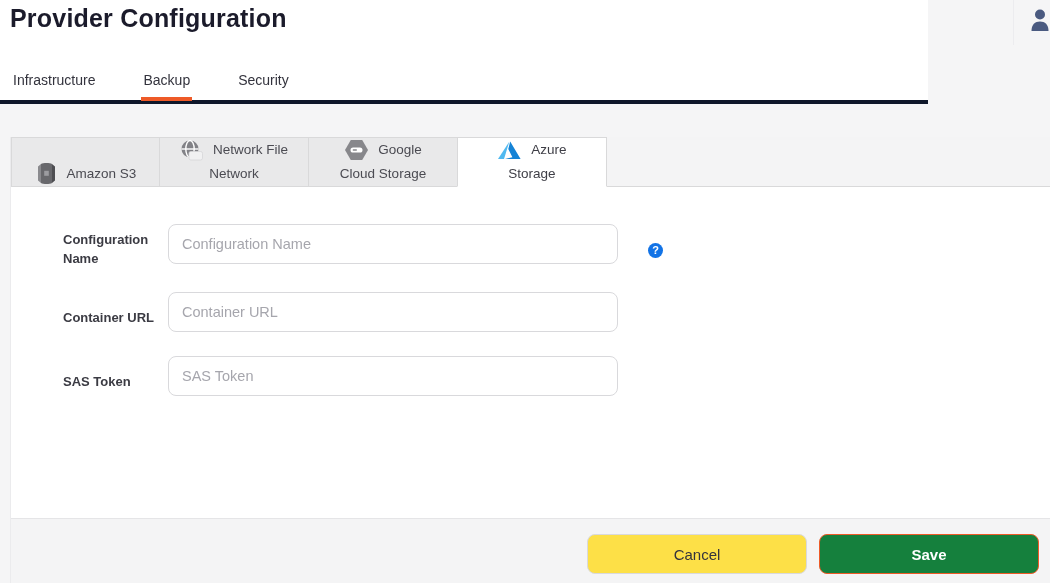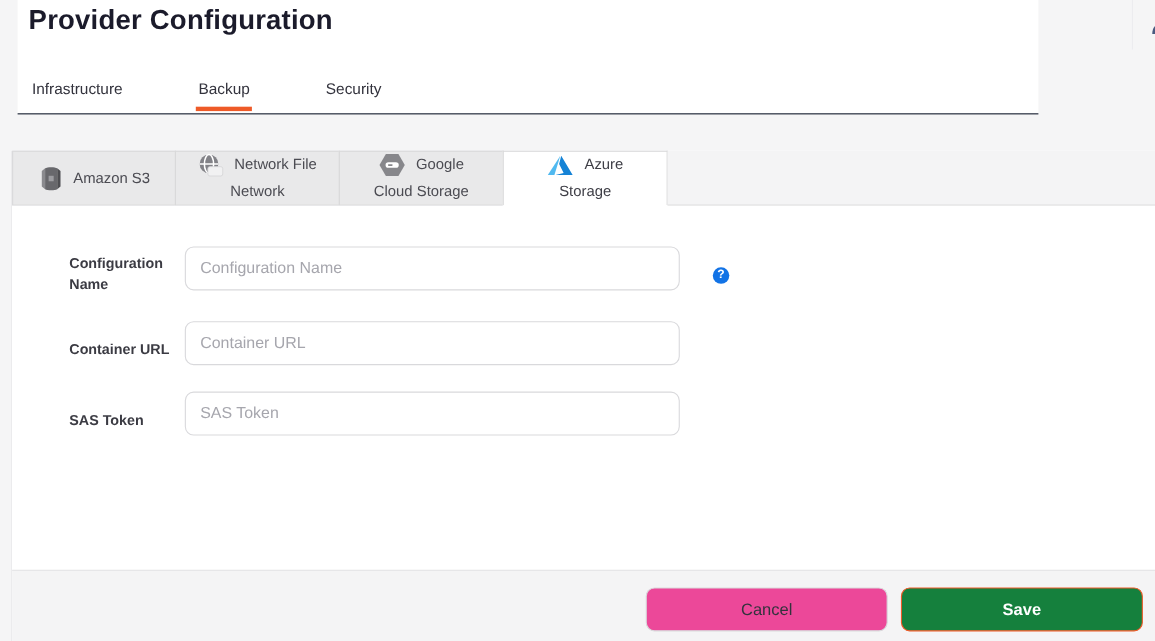--- a/index.html
+++ b/index.html
@@ -6,34 +6,34 @@
   html,body { width:1050px; height:583px; overflow:hidden; }
   body {
     position:relative;
     font-family:"Liberation Sans", sans-serif;
     background:#f5f5f6;
     color:#33333d;
   }
 
   
   .header {
-    position:absolute; left:16px; top:0; width:928px; height:104px;
-    background:#ffffff; border-bottom:1px solid #0f172a;
+    position:absolute; left:0; top:0; width:928px; height:104px;
+    background:#ffffff; border-bottom:4px solid #0f172a;
   }
   .page-title {
     position:absolute; left:10px; top:4px;
     font-size:25px; font-weight:bold; color:#1b1b2b; letter-spacing:.2px;
   }
   .header-divider {
     position:absolute; left:1013px; top:0; width:1px; height:45px; background:#ececef;
   }
   .user-icon { position:absolute; left:1029px; top:8px; width:22px; height:24px; }
 
   .nav-tabs {
-    position:absolute; left:11px; top:66px; display:flex;gap:21px;
+    position:absolute; left:11px; top:66px; display:flex;
   }
   .nav-tab {
     margin-right:44px; font-size:14px; color:#33333d;
     padding:6px 2px 9px 2px; cursor:pointer; border-bottom:4px solid transparent;
   }
   .nav-tab.active { border-bottom-color:#ee5a28;text-align:center; }
 
   
   .panel {
     position:absolute; left:10px; top:137px; width:1040px; height:446px;
@@ -45,21 +45,21 @@
   .ptabs-row { display:flex; height:50px; flex:0 0 50px; }
   .ptab {
     width:150px; flex:0 0 150px;
     background:#e9e9ea;
     border:1px solid #d9d9da;
     margin-left:-1px;
     display:flex; flex-direction:column; justify-content:center; align-items:center;
     font-size:13.5px; line-height:24px; color:#4b4b52;
     text-align:center; cursor:pointer;
   }
-  .ptab:first-child { margin-left:0; width:149px; flex-basis:149px; }
+  .ptab:first-child { margin-left:0; width:149px; flex-basis:149px;justify-content:flex-end; }
   .ptab.active { background:#ffffff; border-bottom-color:#ffffff; color:#3e3e46; }
   .ptab-line1 { display:flex; align-items:center; justify-content:center; gap:9px; }
   .ptab-line2 { min-height:0; }
   .picon { display:inline-flex; align-items:center; }
   .ptabs-filler { flex:1 1 auto; background:#f4f4f5; border-bottom:1px solid #d9d9da; }
 
   
   .form-area { flex:1 1 auto; background:#ffffff; padding:33px 0 0 52px; }
   .form-row { display:flex; align-items:center; margin-bottom:24px; }
   .field-label {
@@ -85,21 +85,21 @@
   .footer {
     flex:0 0 65px; background:#f4f4f5; border-top:1px solid #e5e5e7;
     display:flex; justify-content:flex-end; align-items:flex-start;
     gap:12px; padding:15px 11px 0 0;
   }
   .btn {
     width:220px; height:40px; border-radius:8px;
     font-size:15px; font-family:"Liberation Sans", sans-serif;
     cursor:pointer;
   }
-  .btn-cancel { background:#ec4899; border:1px solid #d9d9dc; color:#33333d; }
+  .btn-cancel { background:#fde047; border:1px solid #d9d9dc; color:#33333d; }
   .btn-save { background:#15803d; border:1px solid #ee5a28; color:#ffffff; font-weight:bold; }
 </style>
 </head>
 <body>
 
 <div class="header">
   <div class="page-title">Provider Configuration</div>
 
   <div class="nav-tabs">
     <div class="nav-tab">Infrastructure</div>

